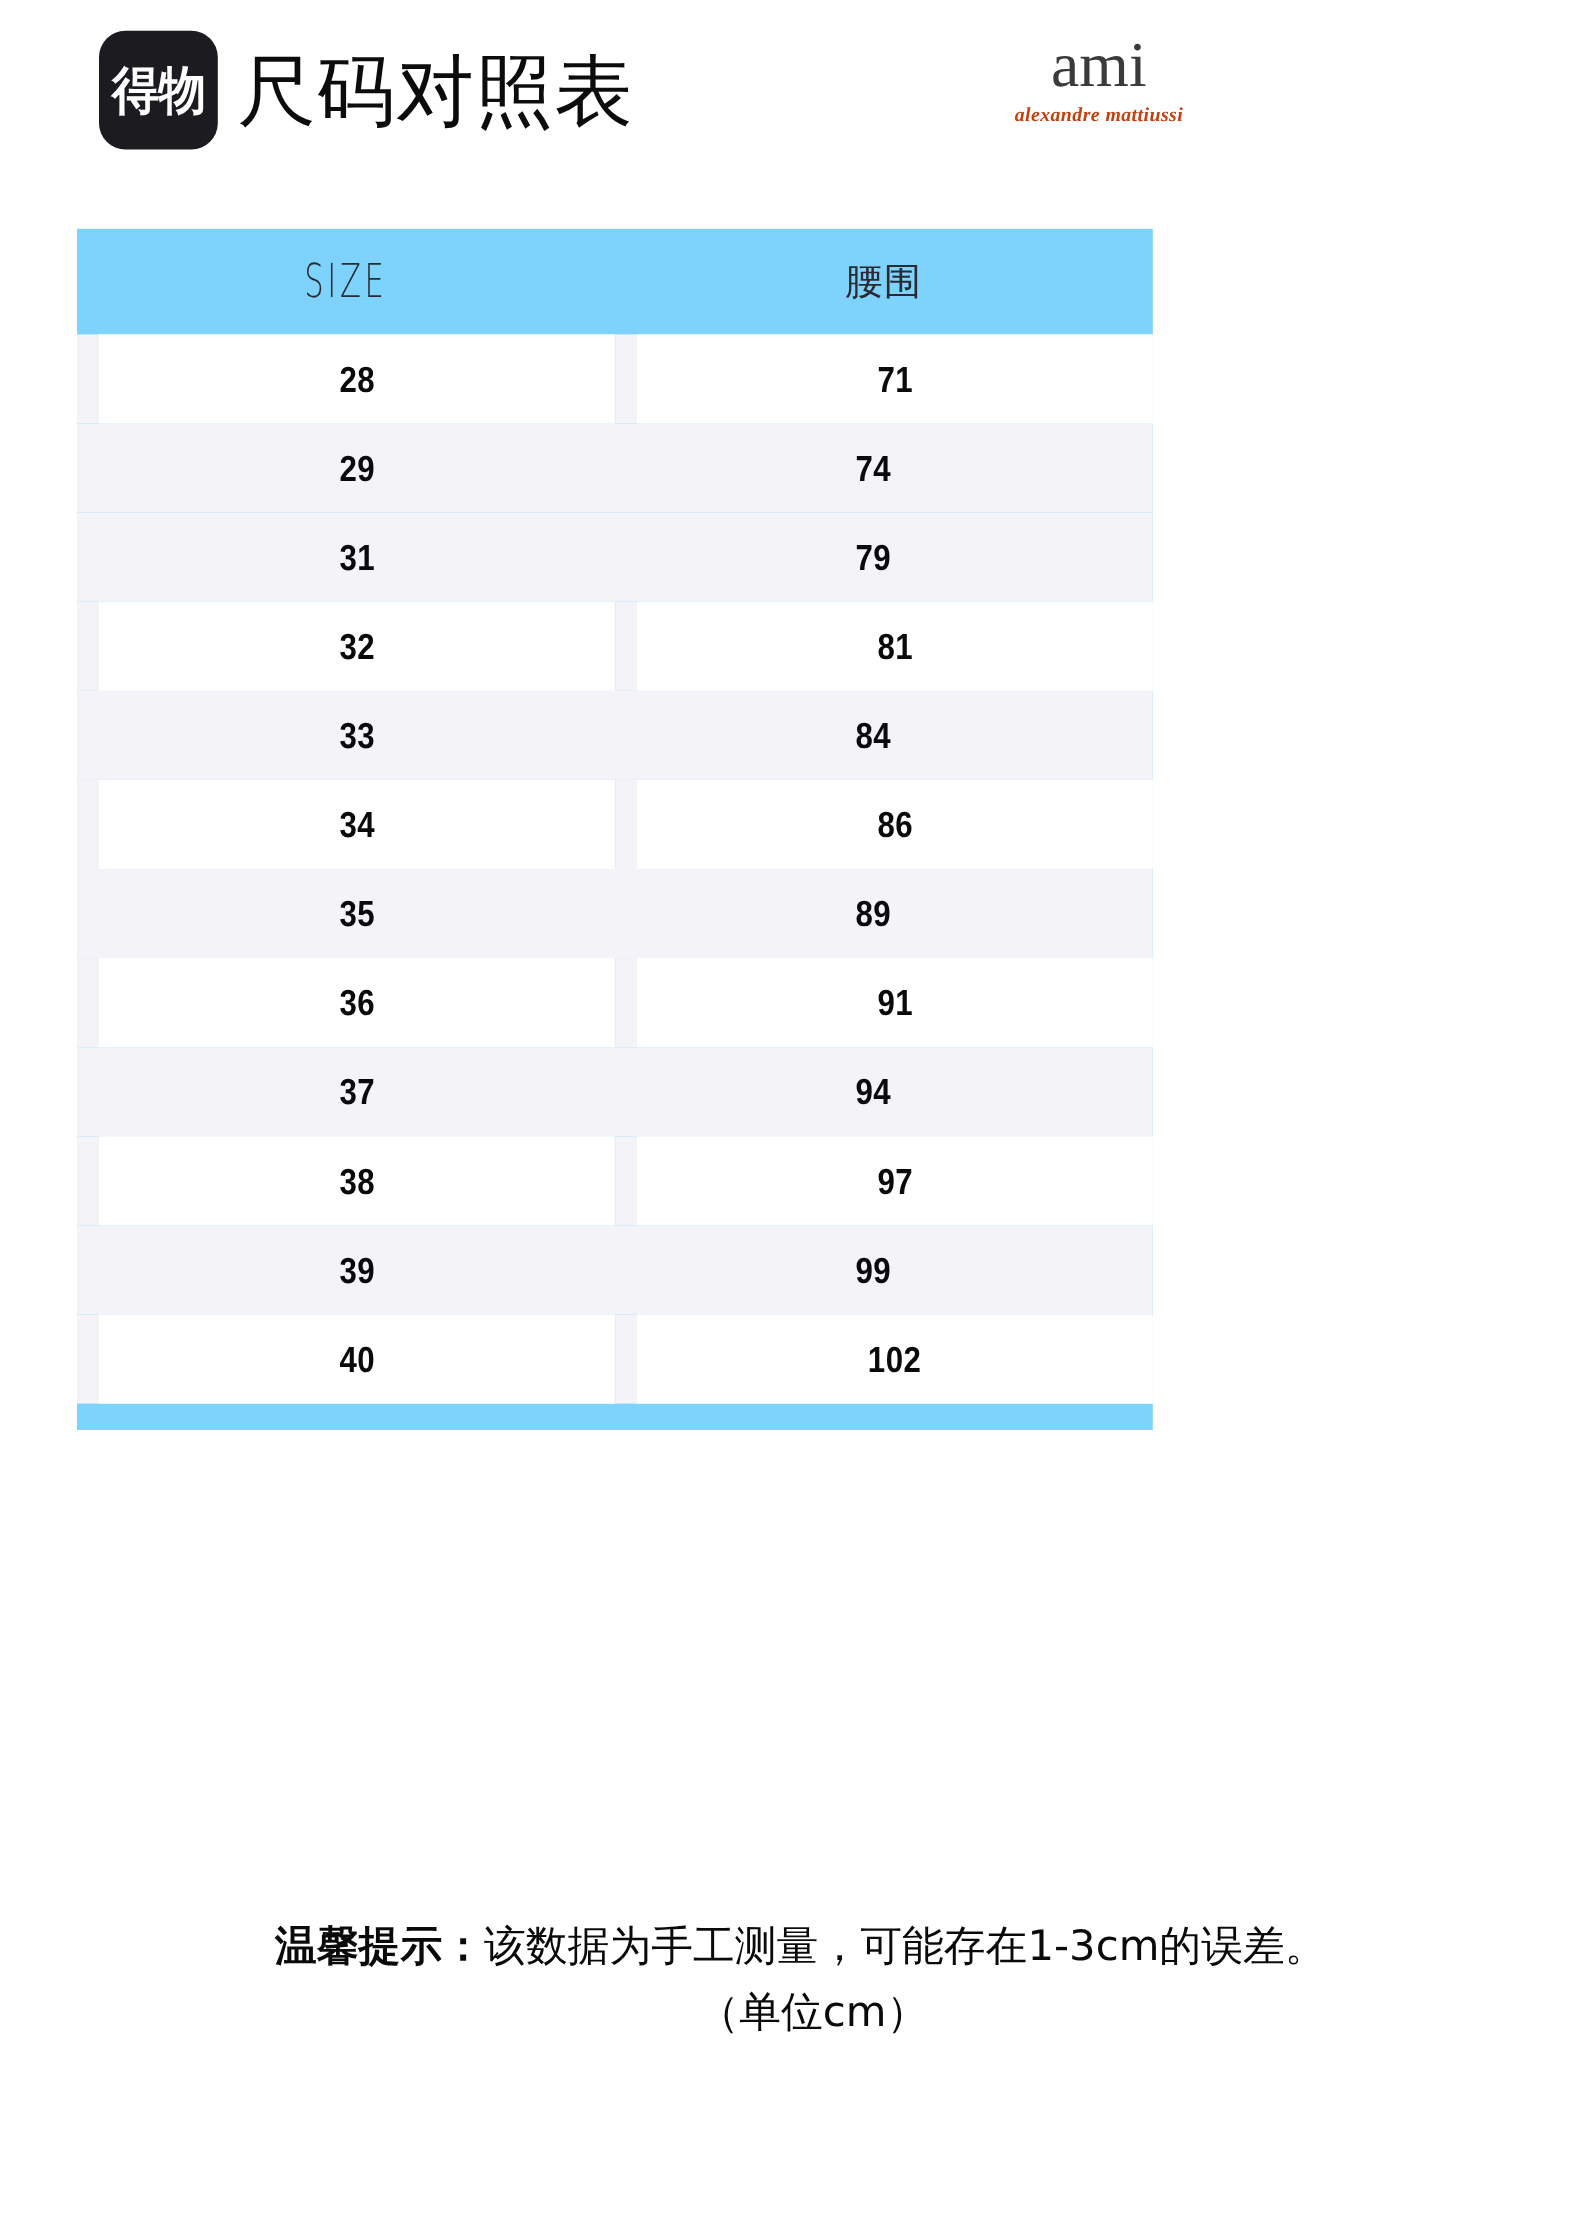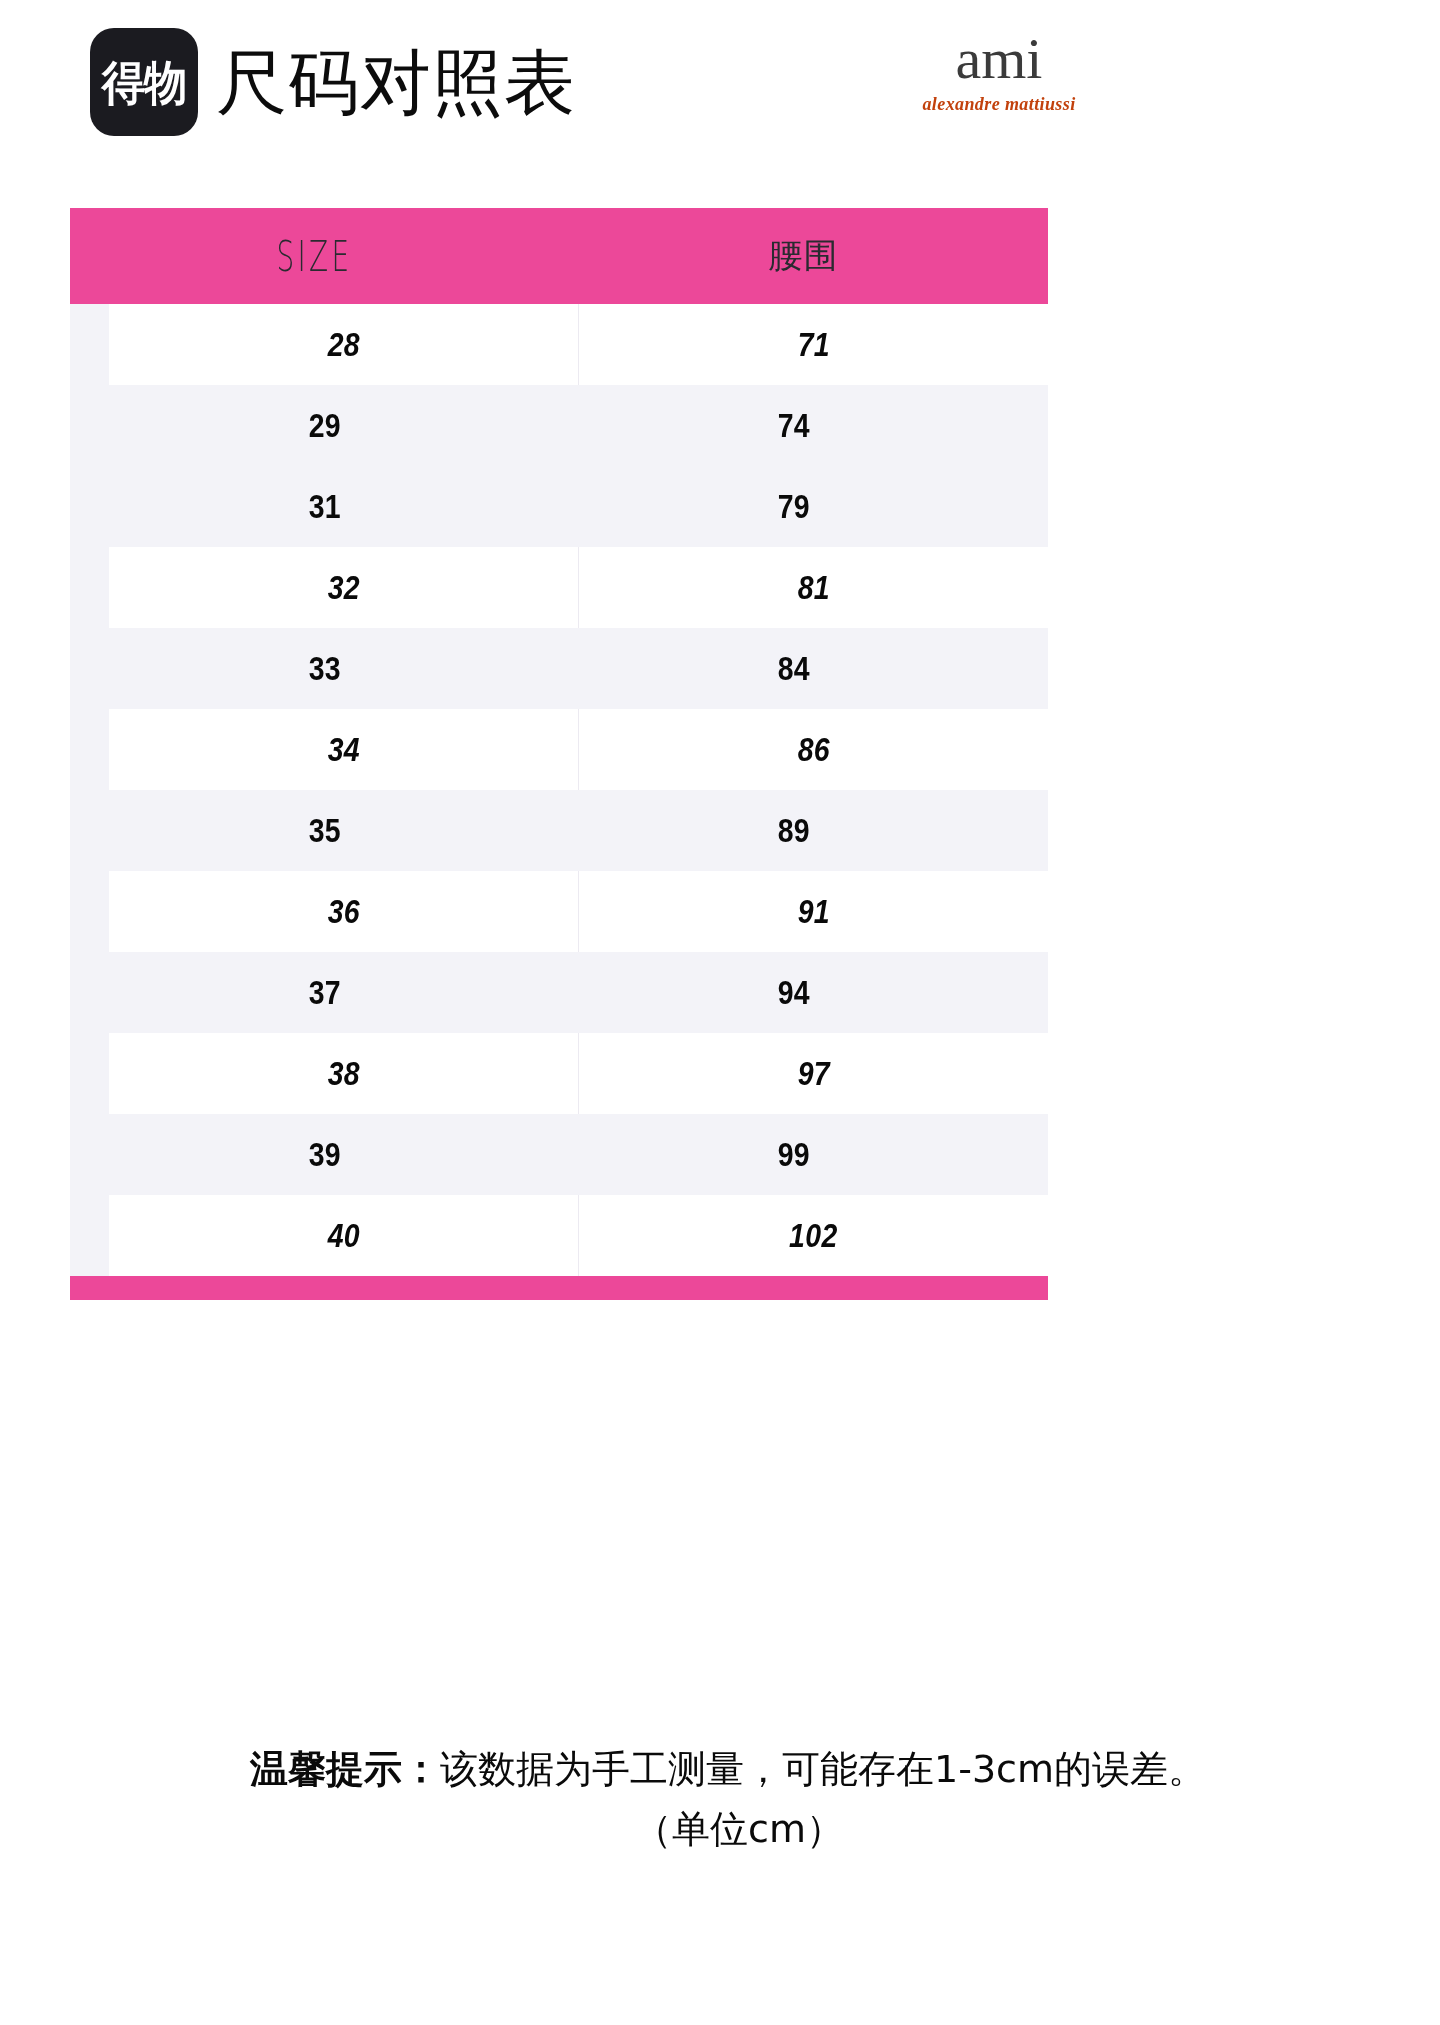--- a/index.html
+++ b/index.html
@@ -86,21 +86,21 @@
     color: #c2410c;
     letter-spacing: 0.4px;
   }
 
   
   .table-panel {
     position: absolute;
     left: 70px;
     top: 208px;
     width: 978px;
-    background: #ec4899;
+    background: #7dd3fc;
     padding-bottom: 24px;
   }
   .table-head {
     display: flex;
     height: 96px;
   }
   .th {
     display: flex;
     align-items: center;
     justify-content: center;
@@ -139,22 +139,21 @@
     font-family: "Liberation Sans Narrow", "Liberation Sans", "DejaVu Sans Condensed", sans-serif;
     transform: scaleX(0.86);
     letter-spacing: 0.5px;
   }
   .row.white {
     background: #f3f3f8;
   }
   .row.white .pair {
     display: flex;
     width: 978px;
-    justify-content: flex-end;
-    font-style: italic;
+    justify-content: space-between;
   }
   .row .pair {
     display: flex;
     width: 978px;
   }
   .row.white .half {
     background: #ffffff;
   }
   .half {
     width: 469px;

